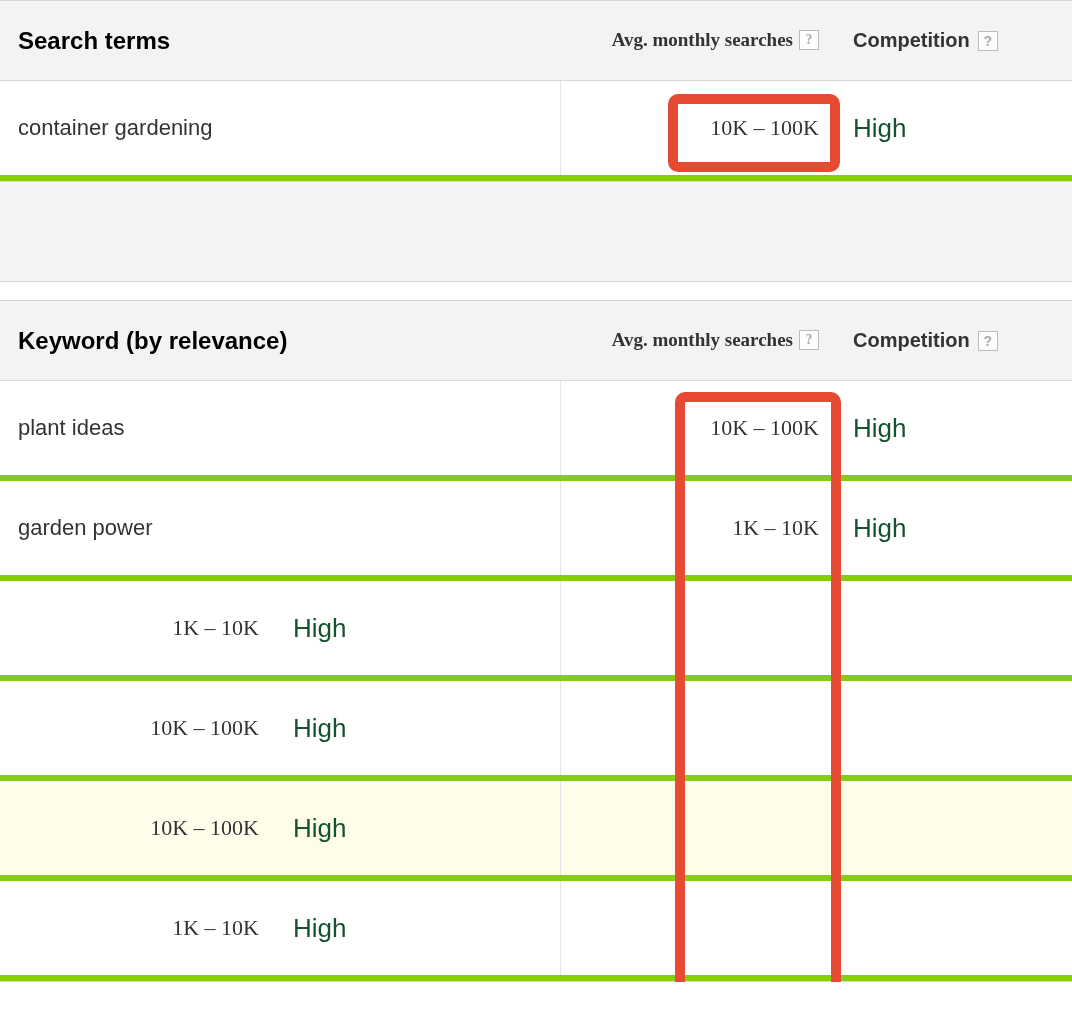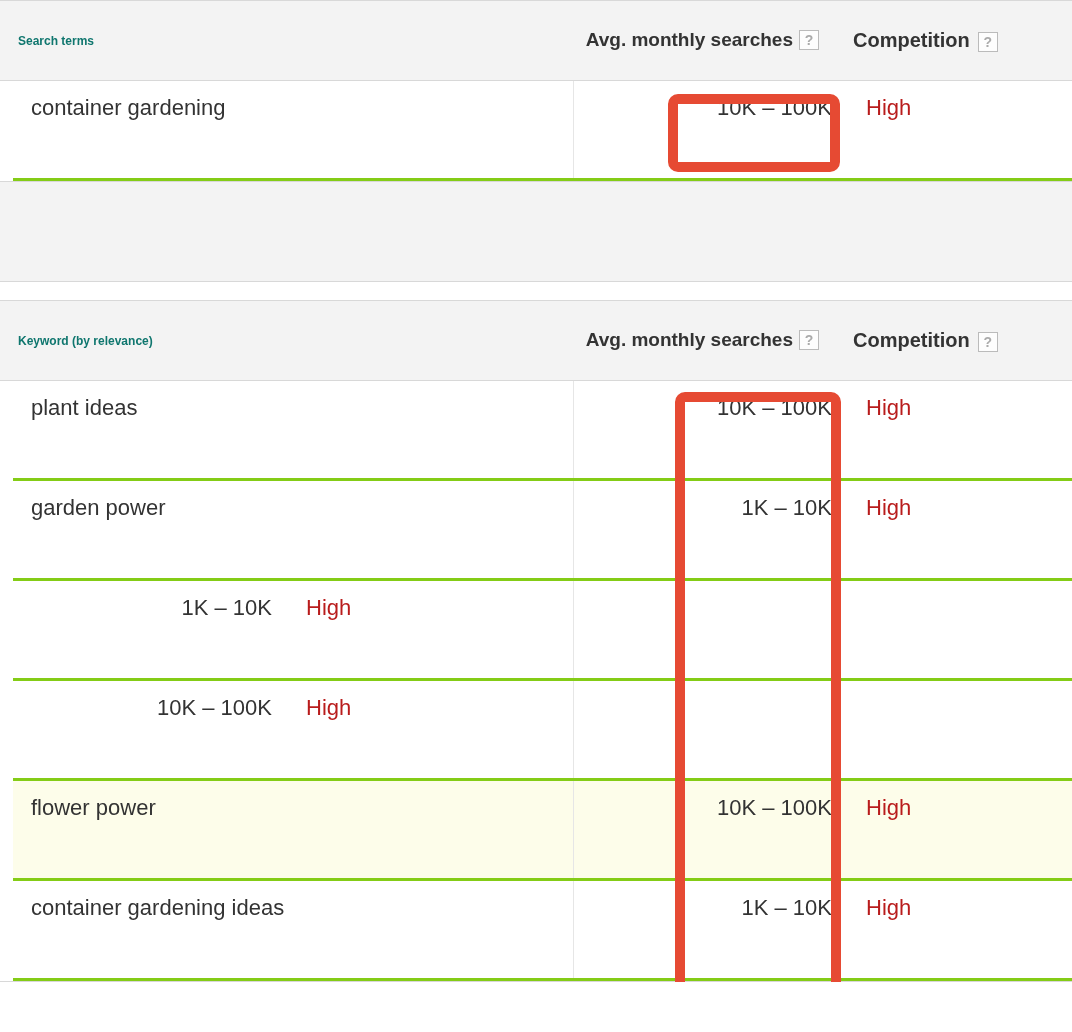--- a/index.html
+++ b/index.html
@@ -16,69 +16,69 @@
     .header-row {
       display: flex;
       background: #f3f3f3;
       border-bottom: 1px solid #d8d8d8;
       min-height: 80px;
       align-items: center;
     }
     .data-row {
       display: flex;
       background: #fff;
-      border-bottom: 3px solid #84cc16;
+      border-bottom: 6px solid #84cc16;
       min-height: 100px;
-      align-items: flex-start;
+      align-items: center;
       position: relative;
-      margin-left: 13px;
     }
     .data-row.hilite {
       background: #fdfdea;
     }
     .col-term {
       width: 560px;
       padding: 14px 18px;
       font-size: 22px;
       color: #333;
     }
     .col-term.header {
       font-weight: bold;
-      font-size: 12px;
-      color: #0f766e;
+      font-size: 24px;
+      color: #000000;
     }
     .col-searches {
       width: 275px;
       padding: 14px 16px 14px 10px;
       font-size: 22px;
       text-align: right;
       color: #333;
+      font-family: Liberation Serif, serif;
     }
     .col-searches.header {
       font-weight: bold;
       font-size: 19px;
       text-align: center;
       display: flex;
       align-items: center;
       justify-content: flex-end;
       gap: 6px;
       line-height: 1.2;
       color: #333;
     }
     .col-comp {
       flex: 1;
       padding: 14px 18px;
-      font-size: 22px;
-      color: #b91c1c;
+      font-size: 26px;
+      color: #14532d;
     }
     .col-comp.header {
       font-weight: bold;
       font-size: 20px;
       display: flex;
-      align-items: flex-end;
+      align-items: center;
       gap: 8px;
       color: #333;
     }
     .help-icon {
       display: inline-flex;
       align-items: center;
       justify-content: center;
       width: 20px;
       height: 20px;
       border: 1px solid #bbb;
@@ -186,27 +186,25 @@
       <div class="col-searches">1K – 10K</div>
       <div class="col-comp">High</div>
     </div>
     <div class="data-row">
       <div class="vdiv"></div>
       <div class="col-searches">10K – 100K</div>
       <div class="col-comp">High</div>
     </div>
     <div class="data-row hilite">
       <div class="vdiv"></div>
-      <div class="col-term">flower power</div>
-      <div class="col-searches">10K – 100K</div>
-      <div class="col-comp">High</div>
-    </div>
-    <div class="data-row">
-      <div class="vdiv"></div>
-      <div class="col-term">container gardening ideas</div>
+      <div class="col-searches">10K – 100K</div>
+      <div class="col-comp">High</div>
+    </div>
+    <div class="data-row">
+      <div class="vdiv"></div>
       <div class="col-searches">1K – 10K</div>
       <div class="col-comp">High</div>
     </div>
   </div>
 
   <div class="annot annot1"></div>
   <div class="annot annot2"></div>
 
 </div>
 

